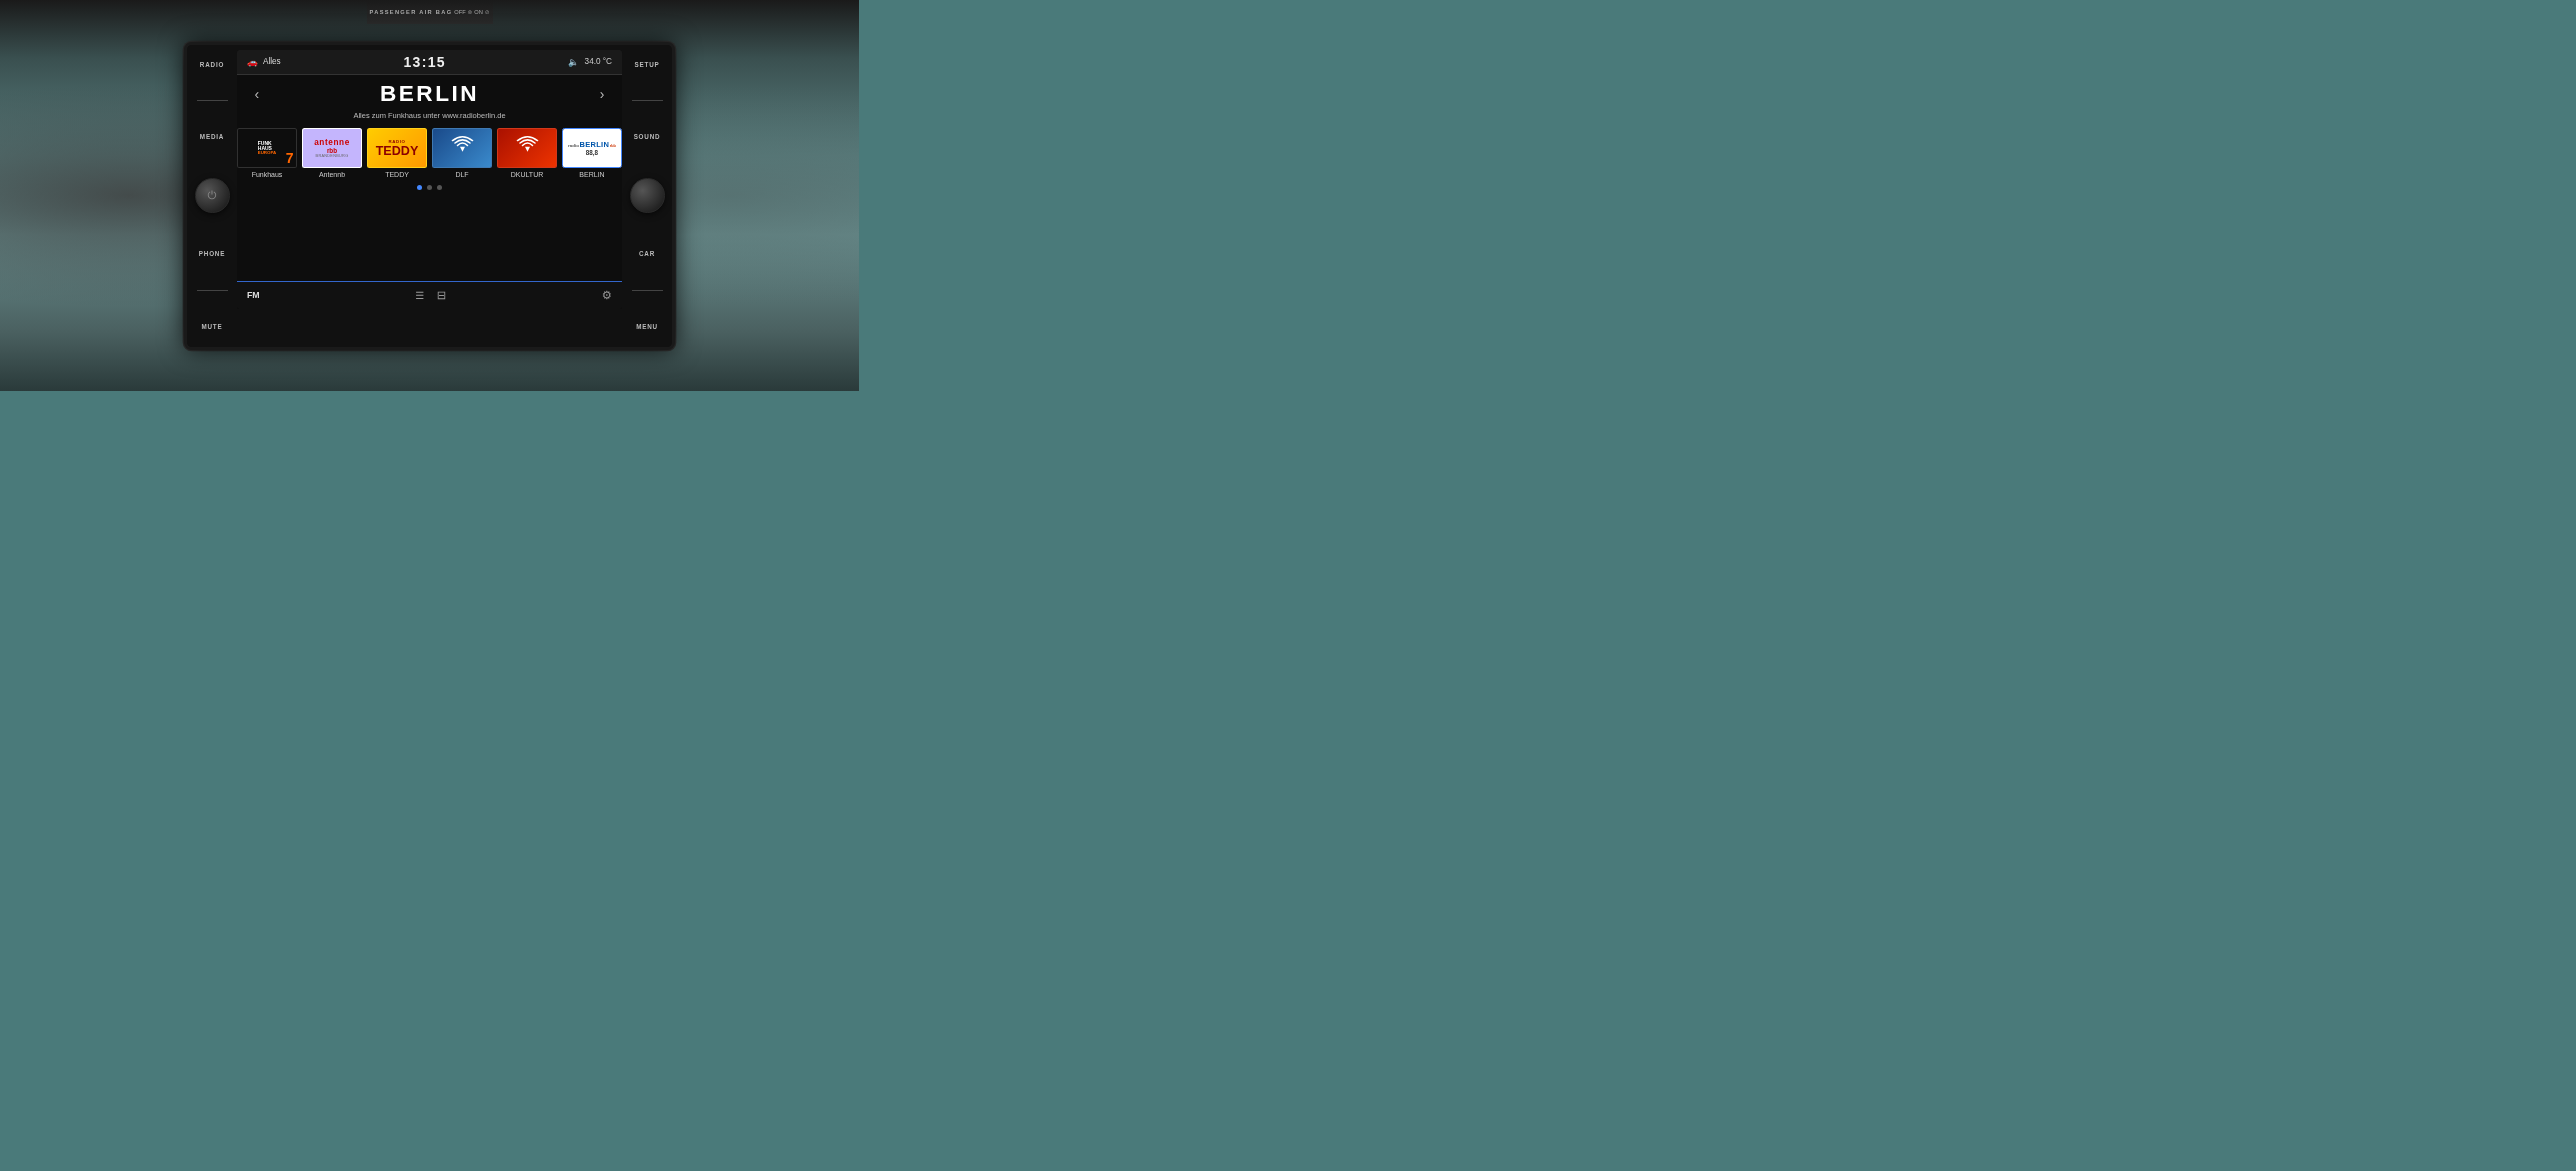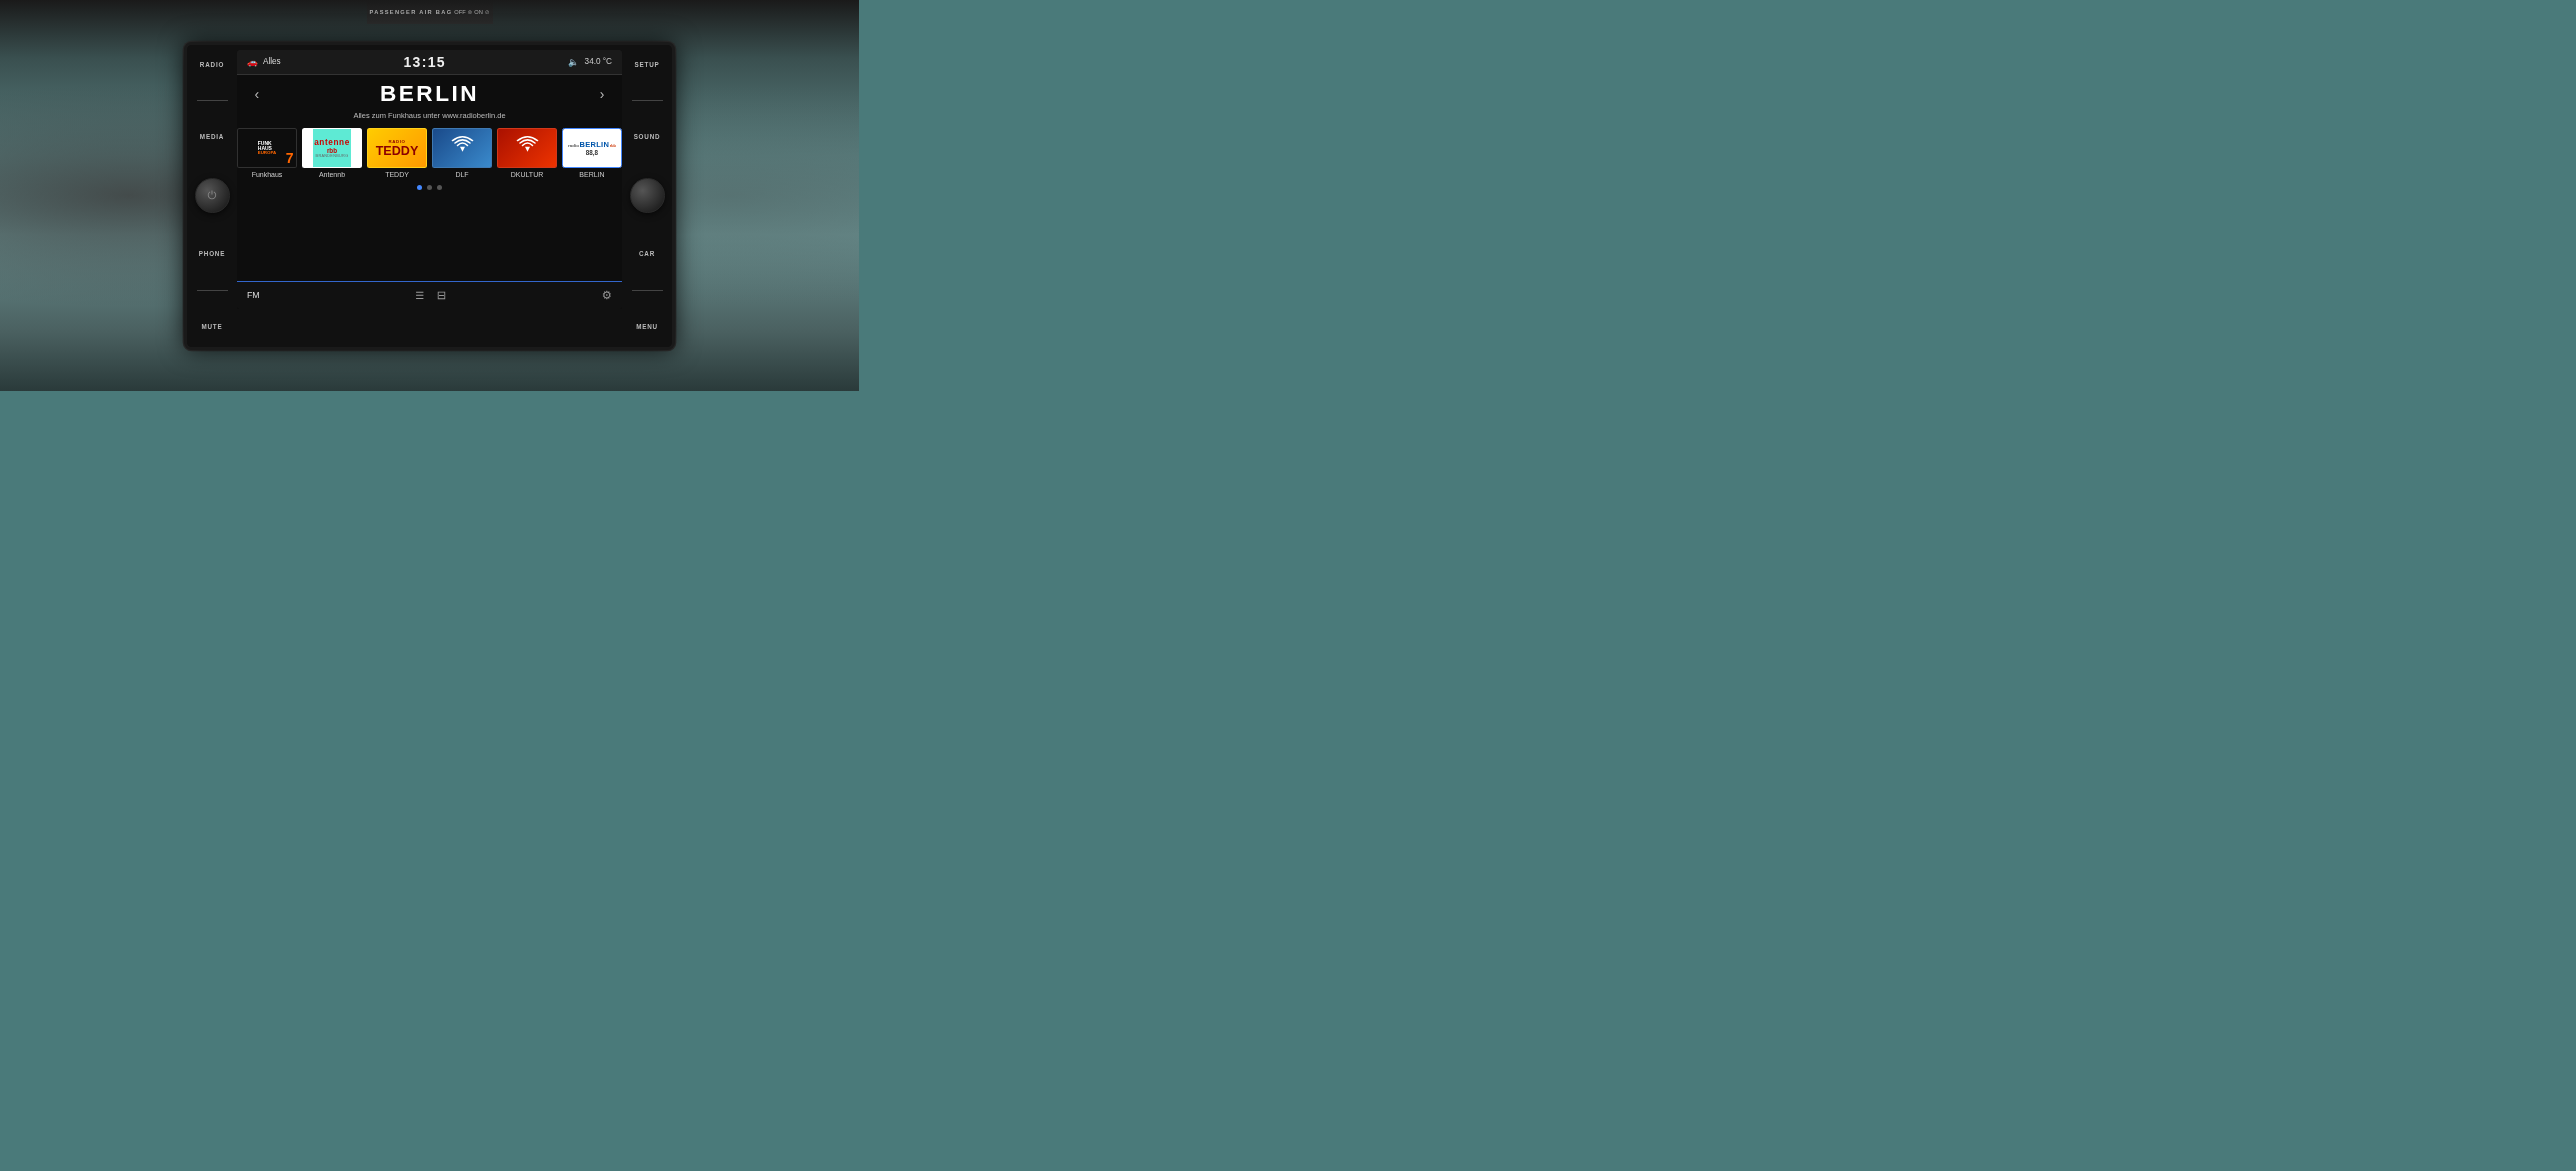--- a/index.html
+++ b/index.html
@@ -194,23 +194,23 @@
       align-items: center;
       justify-content: center;
       position: relative;
     }
 
     
     .tile-antenne {
       background: #fff;
     }
     .antenne-inner {
-      width: 38px;
+      width: 58px;
       height: 38px;
-      background: #5eead4;
+      background: #c4b5fd;
       display: flex;
       flex-direction: column;
       align-items: center;
       justify-content: center;
     }
 
     
     .tile-teddy {
       background: #ffcc00;
     }
@@ -297,21 +297,21 @@
       border-top: 1.3px solid #3366cc;
       display: flex;
       align-items: center;
       padding: 0 10px;
       justify-content: space-between;
     }
 
     .bottom-fm {
       color: #ddd;
       font-size: 8.8px;
-      font-weight: normal;
+      font-weight: bold;
     }
 
     .bottom-icons {
       display: flex;
       gap: 12.6px;
       align-items: center;
     }
 
     .bottom-icon {
       color: #999;

